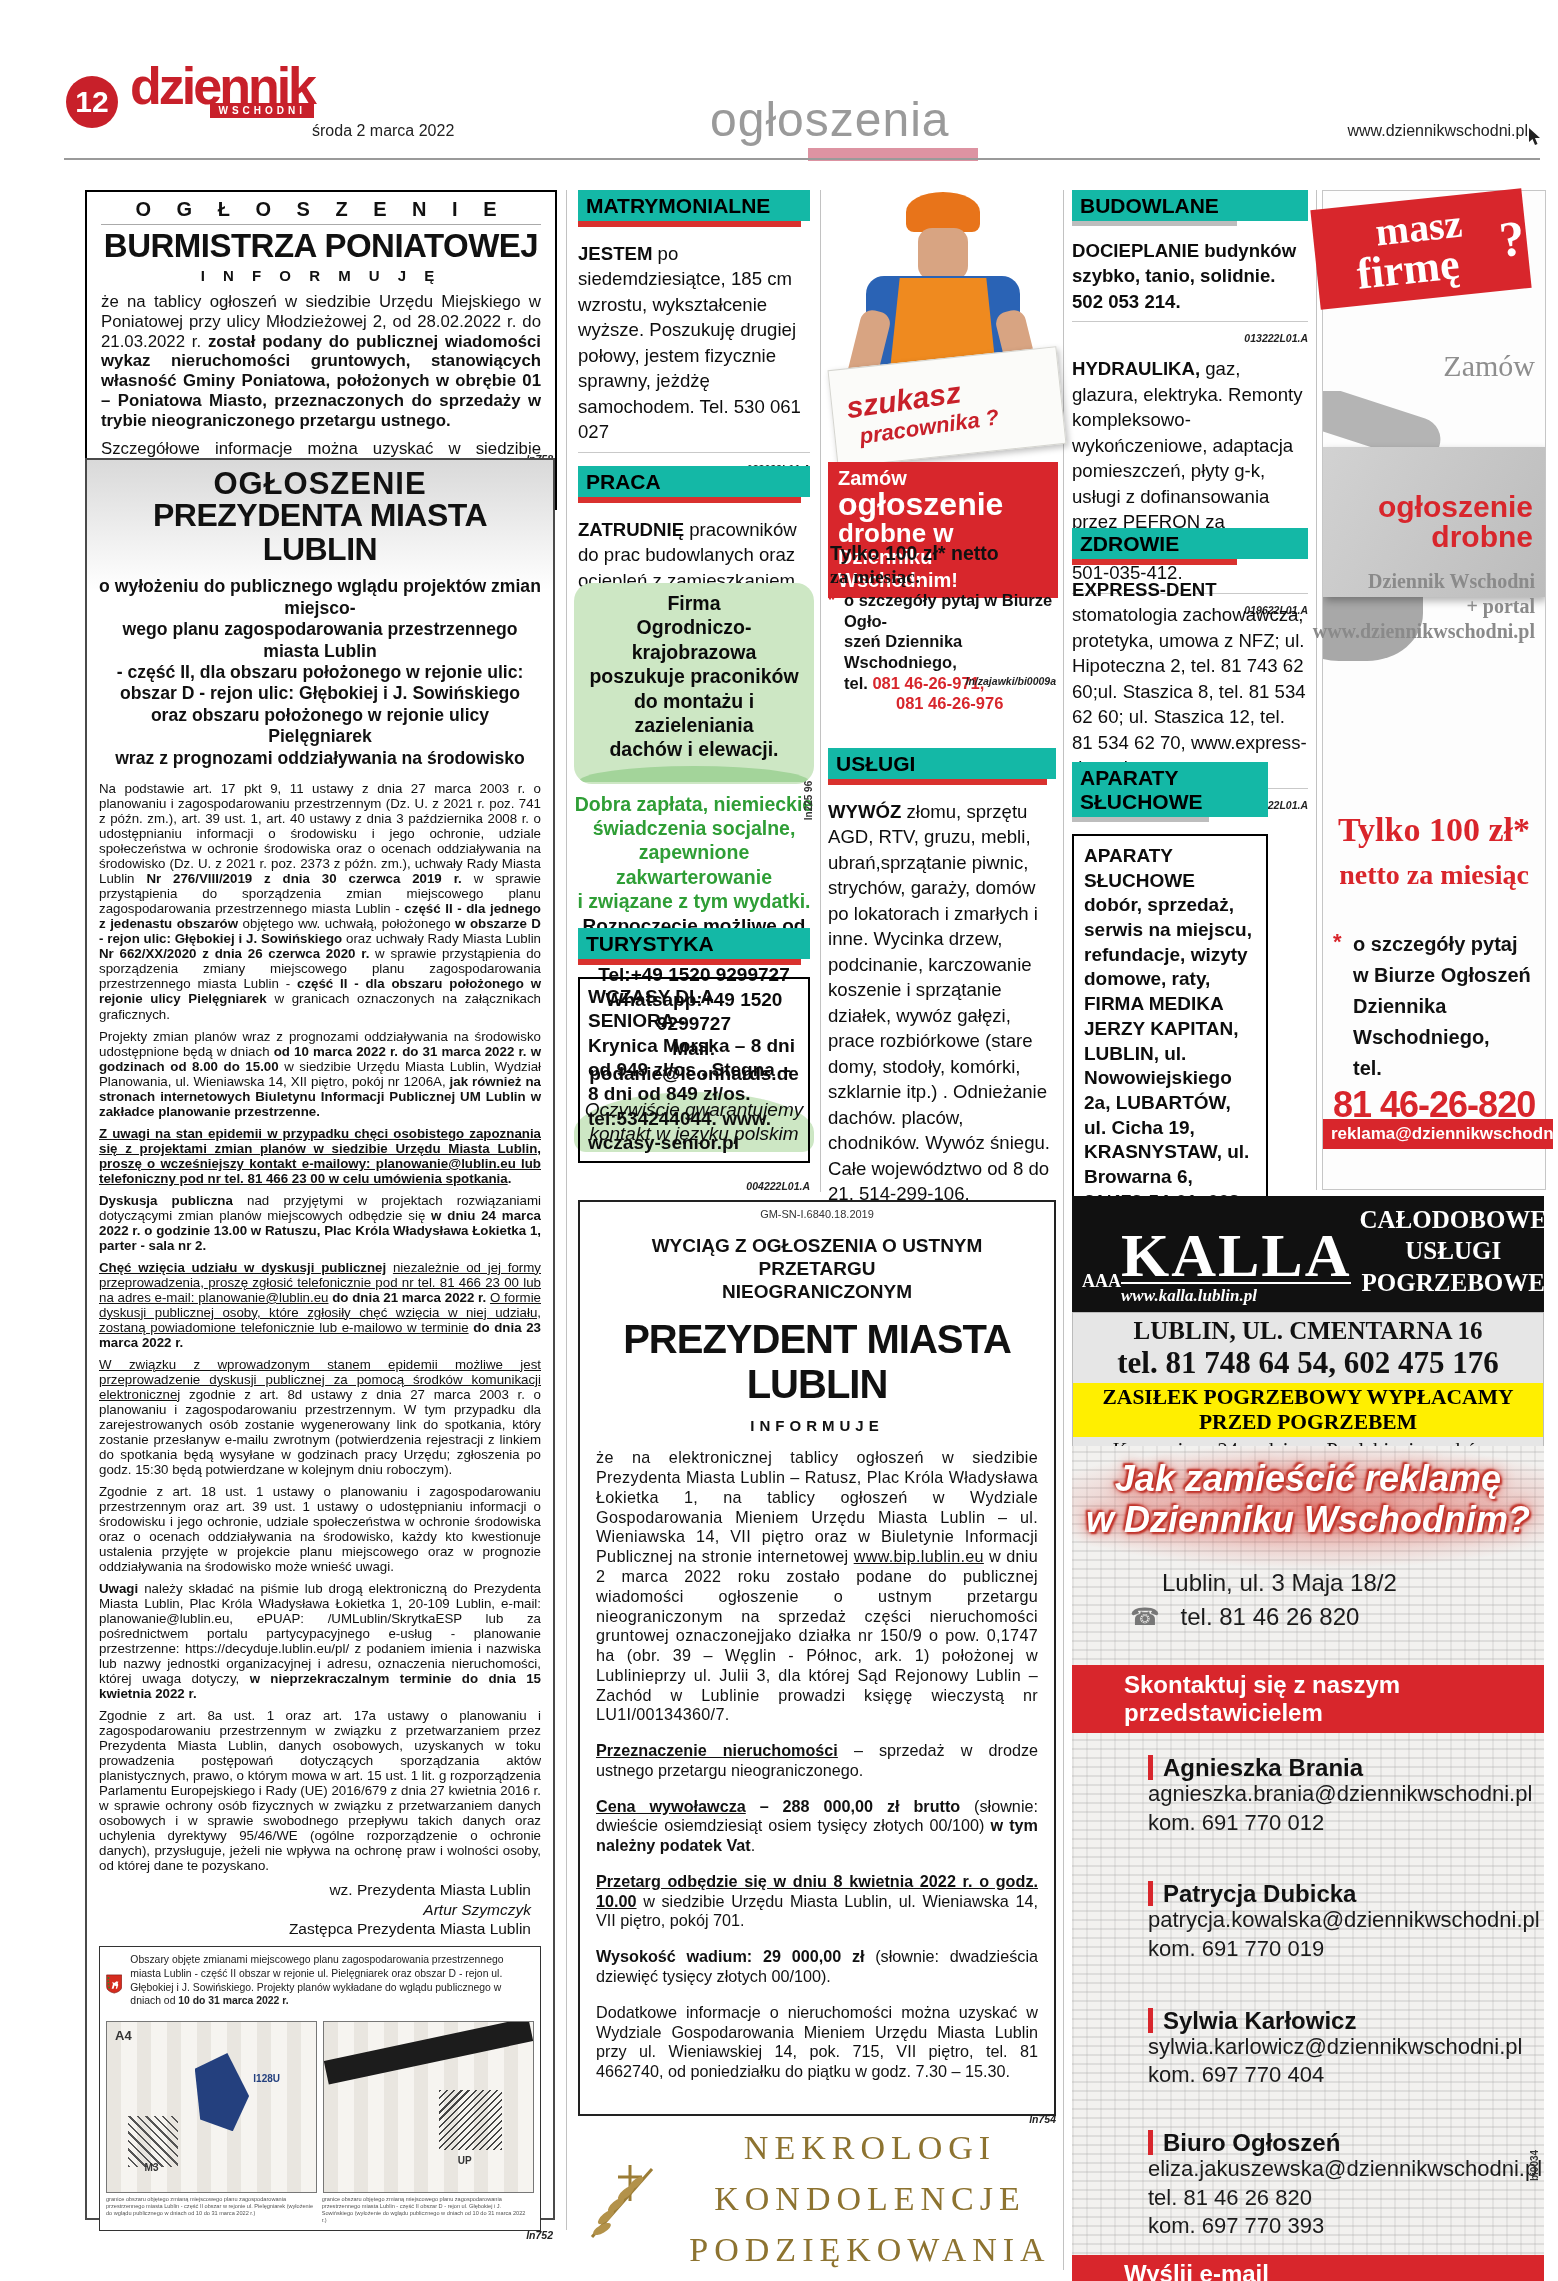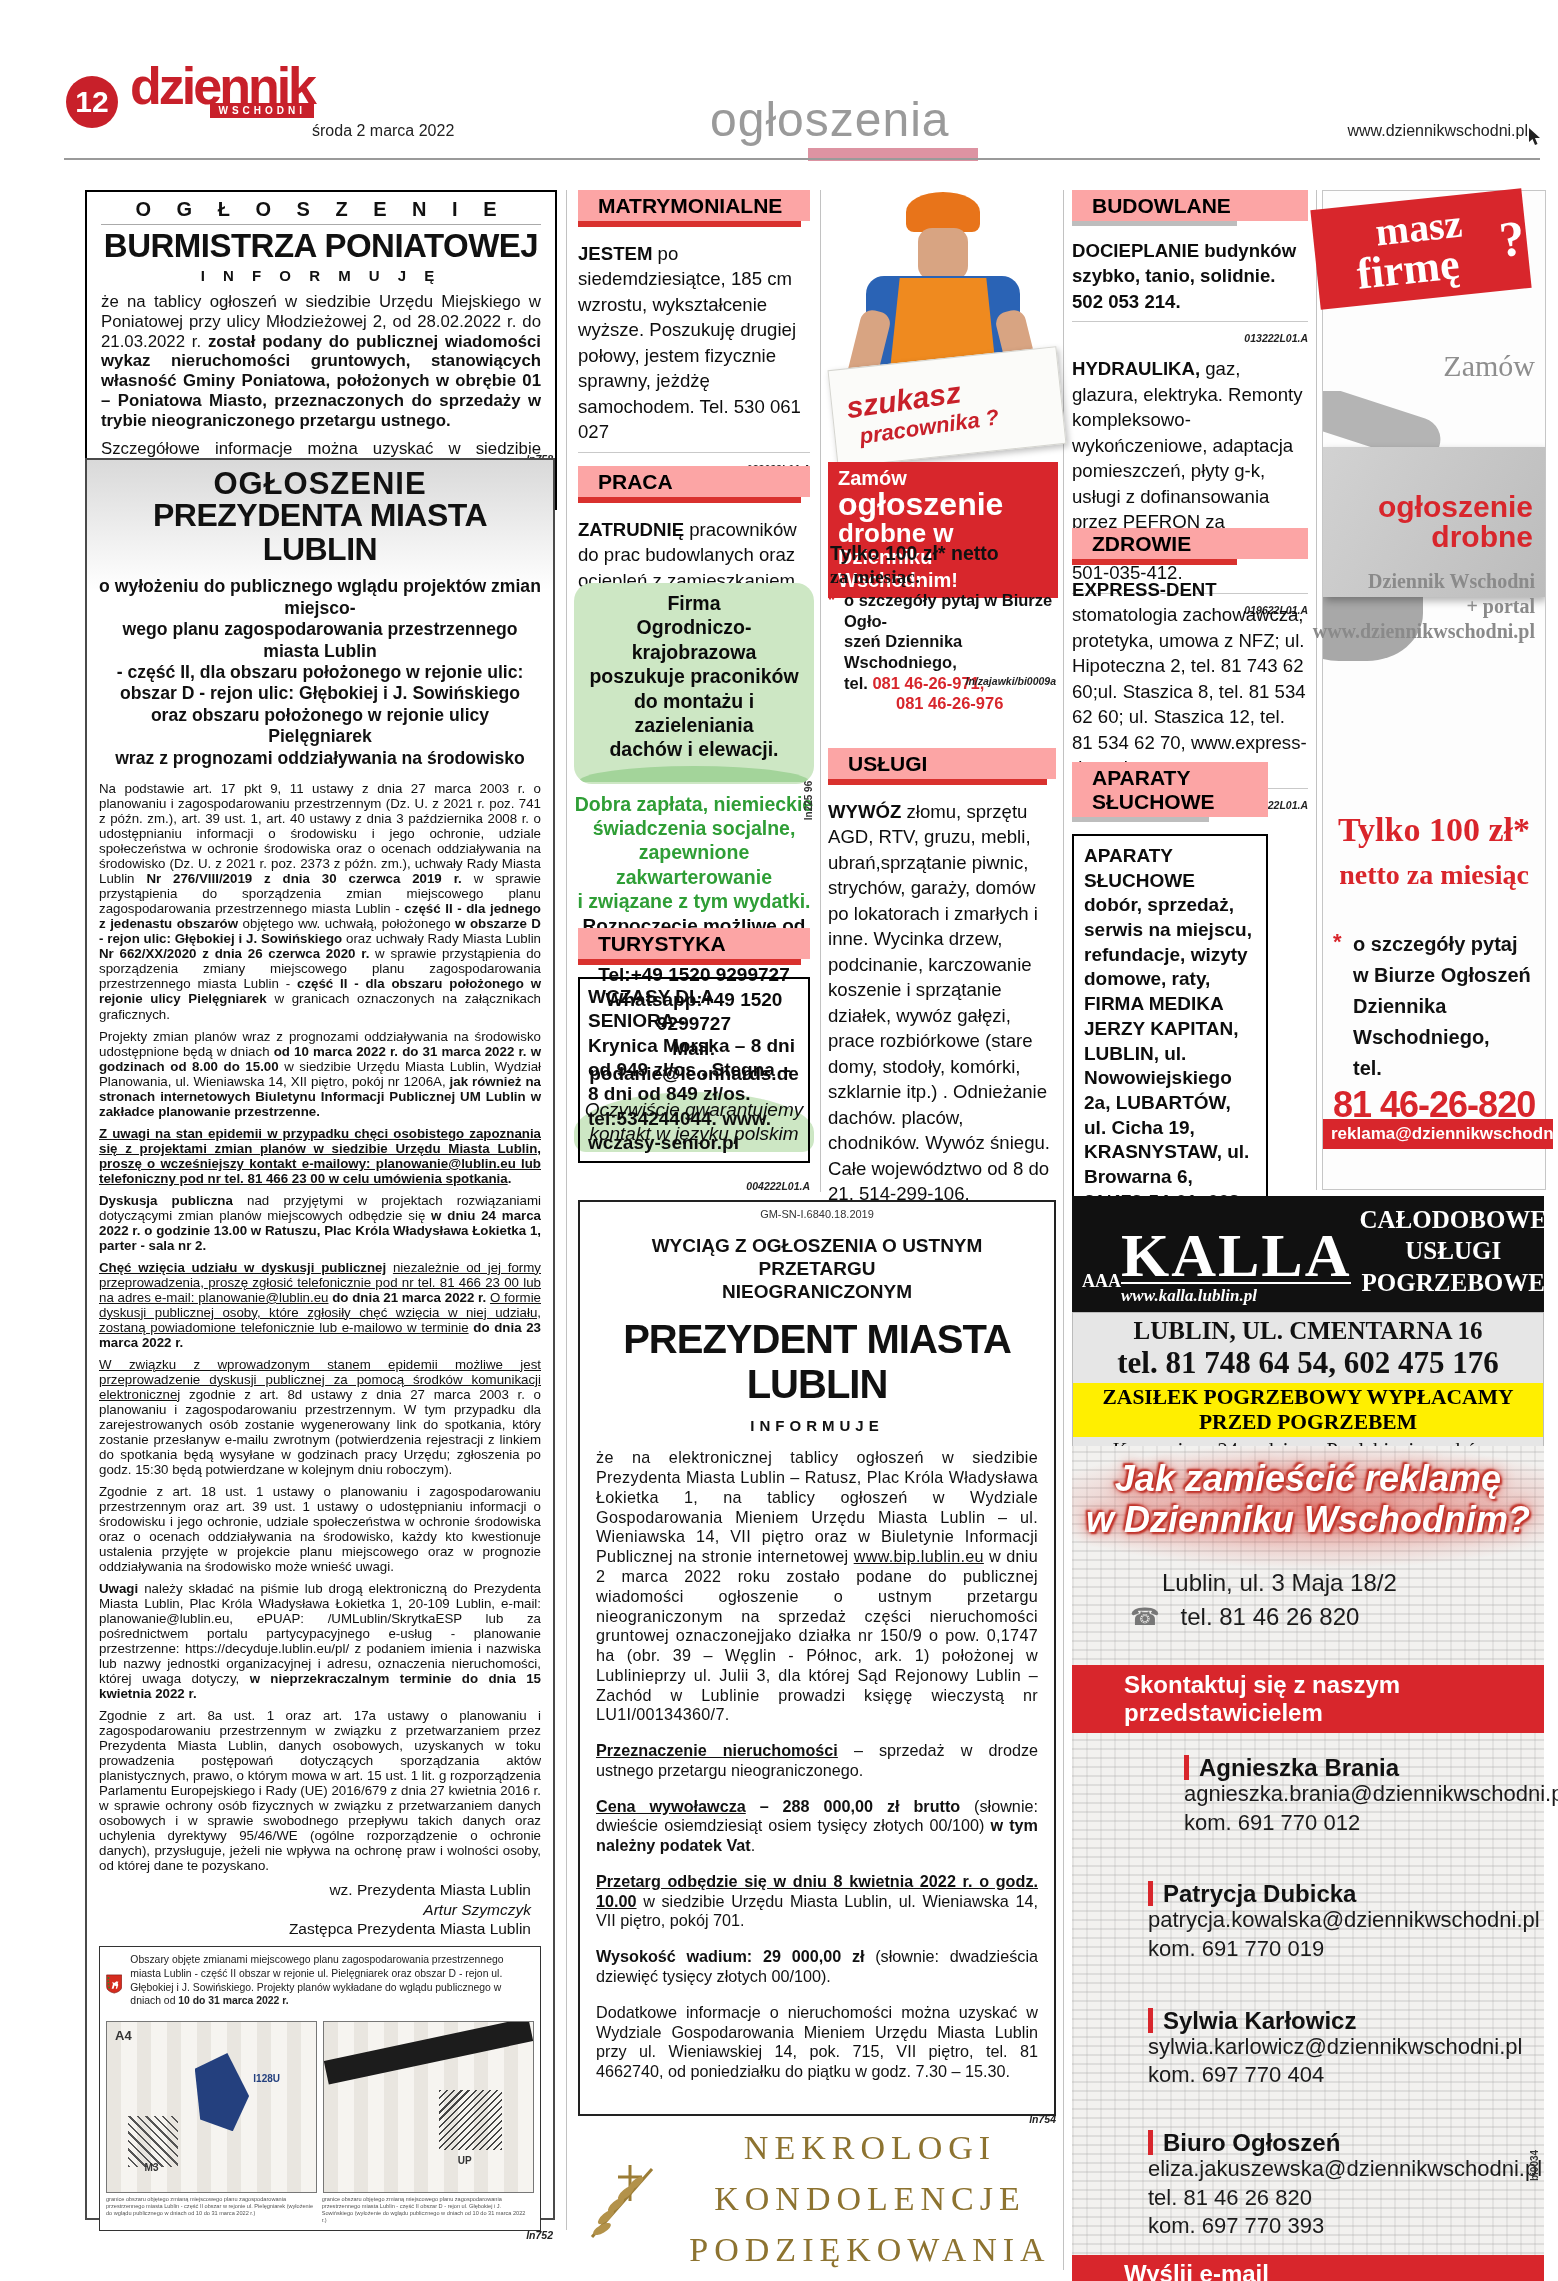--- a/index.html
+++ b/index.html
@@ -12,21 +12,21 @@
   .brand{font-size:52px;font-weight:800;color:#c8202a;letter-spacing:-3px;line-height:.8;}
   .brandsub{background:#c8202a;color:#fff;font-size:10px;font-weight:700;letter-spacing:4px;
             padding:2px 8px;display:inline-block;}
   .dateline{font-size:16px;color:#222;}
   .sectitle{font-size:48px;color:#9a9a9a;font-weight:400;letter-spacing:1px;}
   .pinkbar{background:#dd93a2;height:13px;}
   .url{font-size:16px;color:#222;}
   .hline{background:#9a9a9a;height:1.5px;}
   .vsep{width:1px;background:#c2c2c2;}
   
-  .secbar{background:#fca5a5;color:#000;font-weight:800;font-size:21px;padding:4px 7px 3px 20px;letter-spacing:0;}
+  .secbar{background:#14b8a6;color:#000;font-weight:800;font-size:21px;padding:4px 7px 3px 8px;letter-spacing:0;}
   .redline{height:6px;background:#d9312e;}
   .ad{font-size:18.6px;line-height:1.37;color:#0d0d0d;}
   .ad b{font-weight:800;}
   .adcode{text-align:right;font-size:10.5px;font-weight:700;color:#222;border-top:1px solid #c9c9c9;
           padding-top:10px;margin-top:7px;font-style:italic;}
   
   .box1{border:2.5px solid #000;padding:6px 14px 10px 14px;background:#fff;}
   .b1t1{text-align:center;font-size:20px;font-weight:700;letter-spacing:10px;border-bottom:1px solid #aaa;padding-bottom:3px;}
   .b1t2{text-align:center;font-size:33px;font-weight:800;letter-spacing:-.5px;margin-top:2px;}
   .b1t3{text-align:center;font-size:15px;font-weight:700;letter-spacing:7px;margin:2px 0 8px 0;}
@@ -386,21 +386,21 @@
   <div class="abs texture" style="left:1072px;top:1446px;width:472px;height:835px;">
     <div class="jakhead" style="padding-top:12px;">Jak zamieścić reklamę</div>
     <div class="jakhead">w Dzienniku Wschodnim?</div>
     <div style="margin:28px 0 0 90px;font-size:24px;color:#1a1a1a;">Lublin, ul. 3 Maja 18/2</div>
     <div style="margin:6px 0 0 58px;font-size:24px;color:#1a1a1a;">
       <span style="color:#777;">☎</span>
       <span style="margin-left:14px;">tel.  81 46 26 820</span>
     </div>
     <div class="redbar" style="margin-top:34px;font-size:24px;padding:6px 0 6px 52px;">Skontaktuj się z naszym przedstawicielem</div>
 
-    <div style="margin:22px 0 0 112px;">
+    <div style="margin:22px 0 0 76px;">
       <div class="contactname">Agnieszka Brania</div>
       <div class="contactmail">agnieszka.brania@dziennikwschodni.pl</div>
       <div class="contactmail">kom. 691 770 012</div>
     </div>
     <div style="margin:44px 0 0 76px;">
       <div class="contactname">Patrycja Dubicka</div>
       <div class="contactmail">patrycja.kowalska@dziennikwschodni.pl</div>
       <div class="contactmail">kom. 691 770 019</div>
     </div>
     <div style="margin:44px 0 0 76px;">

